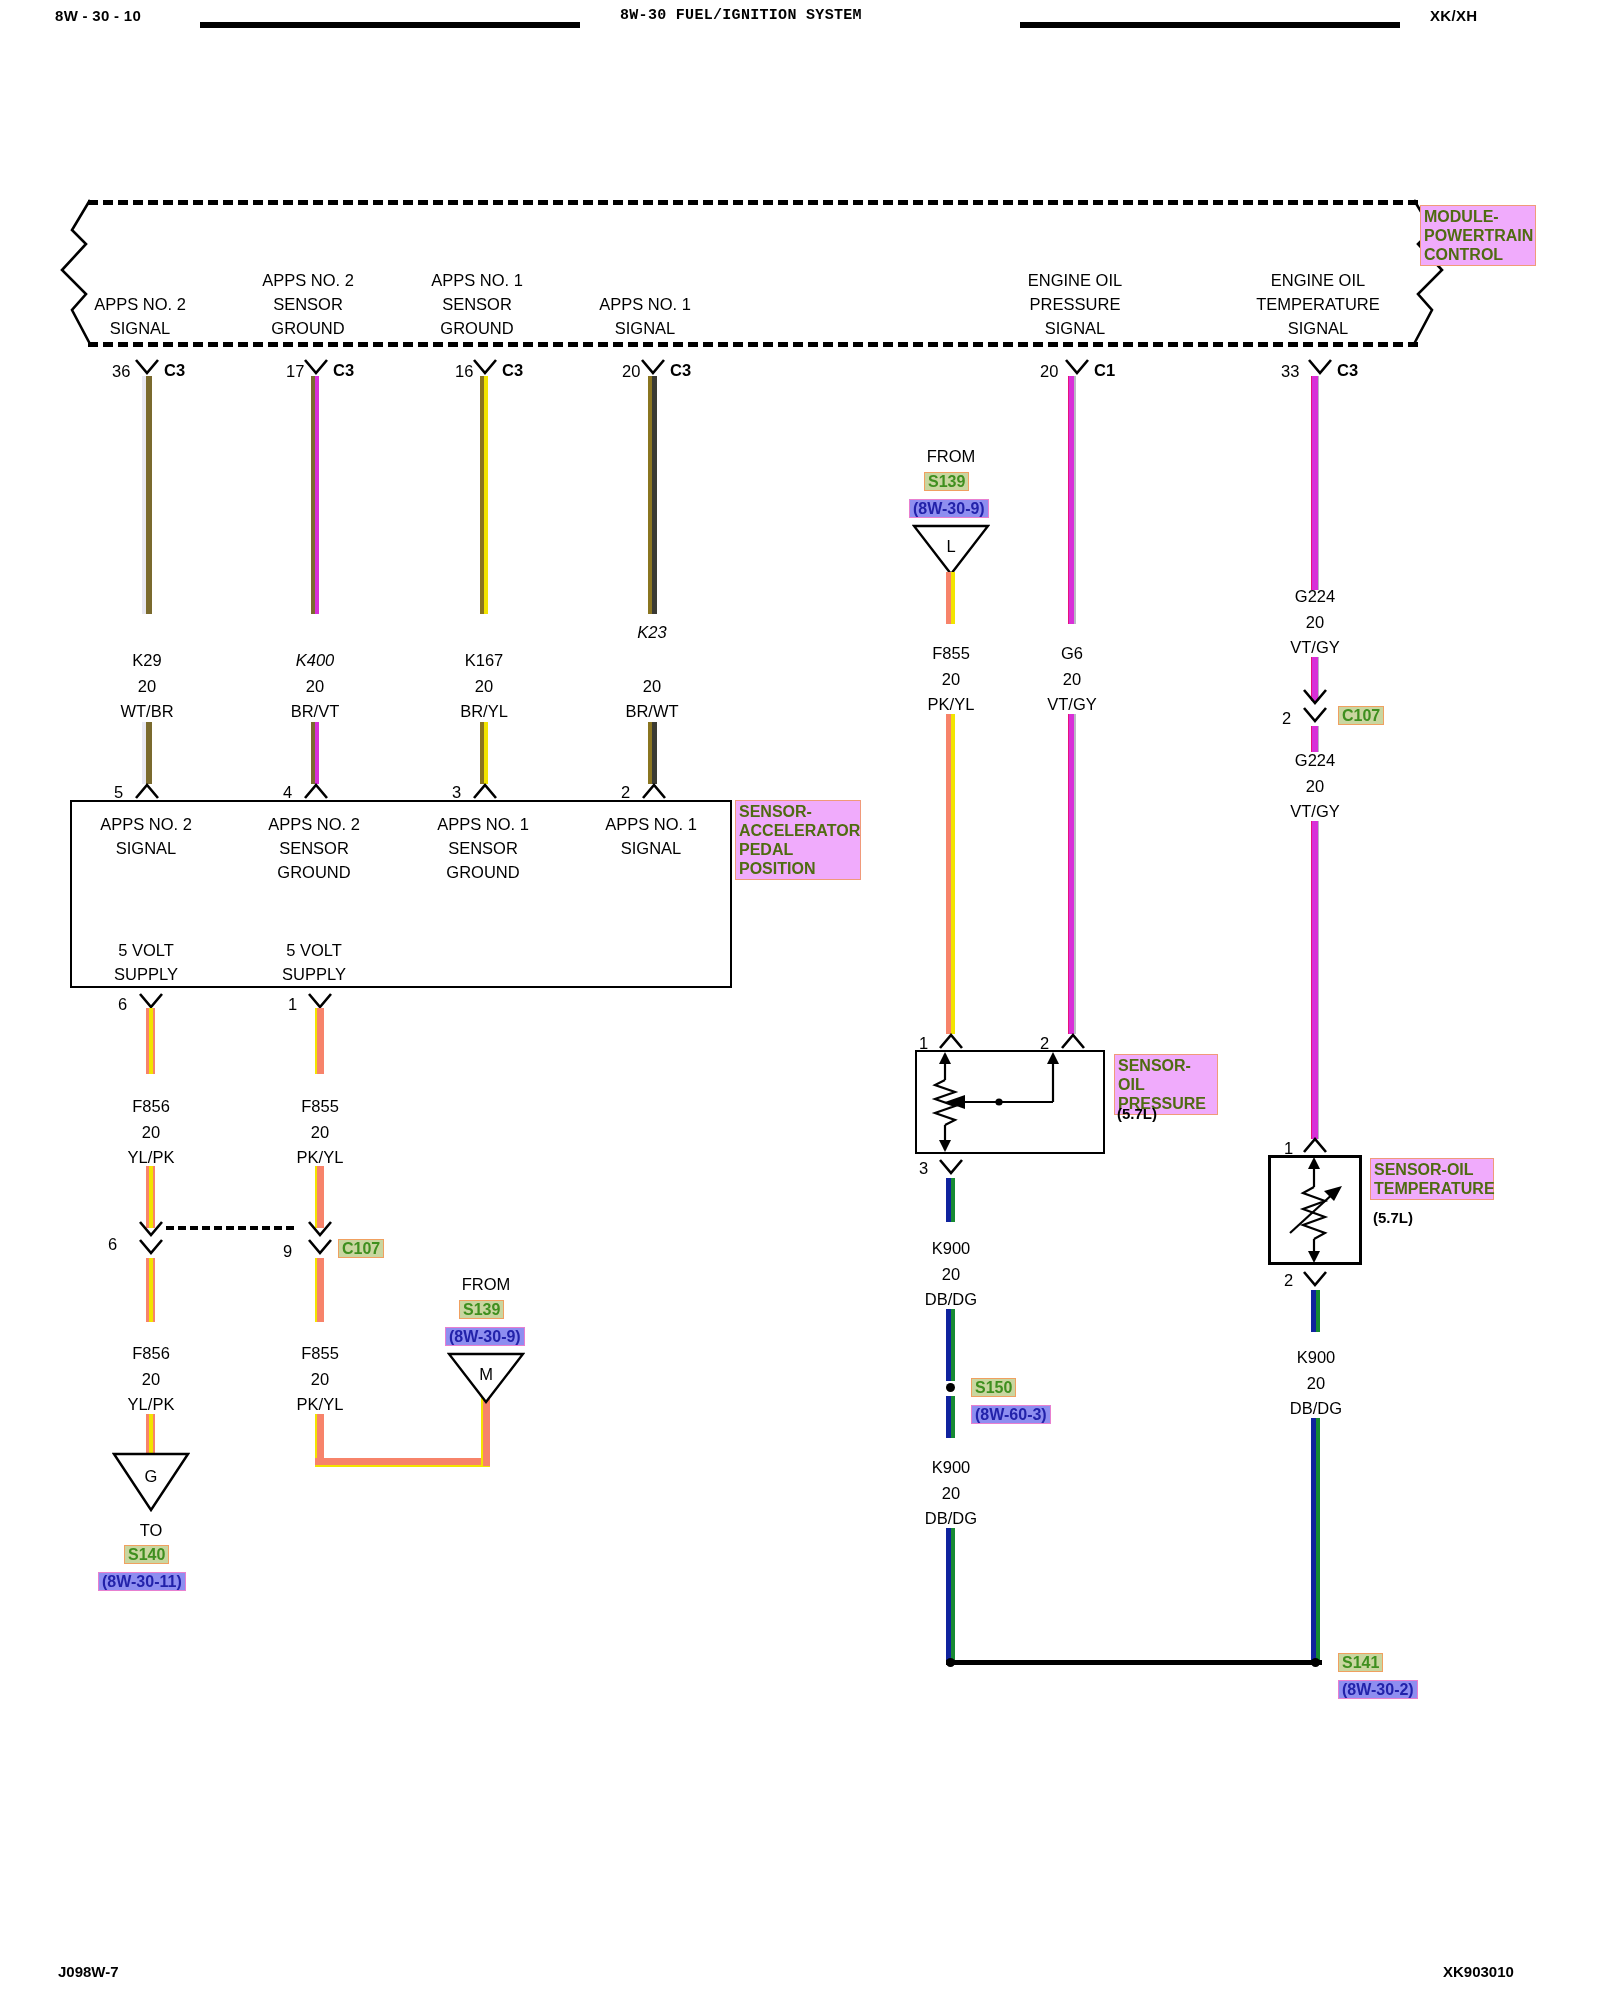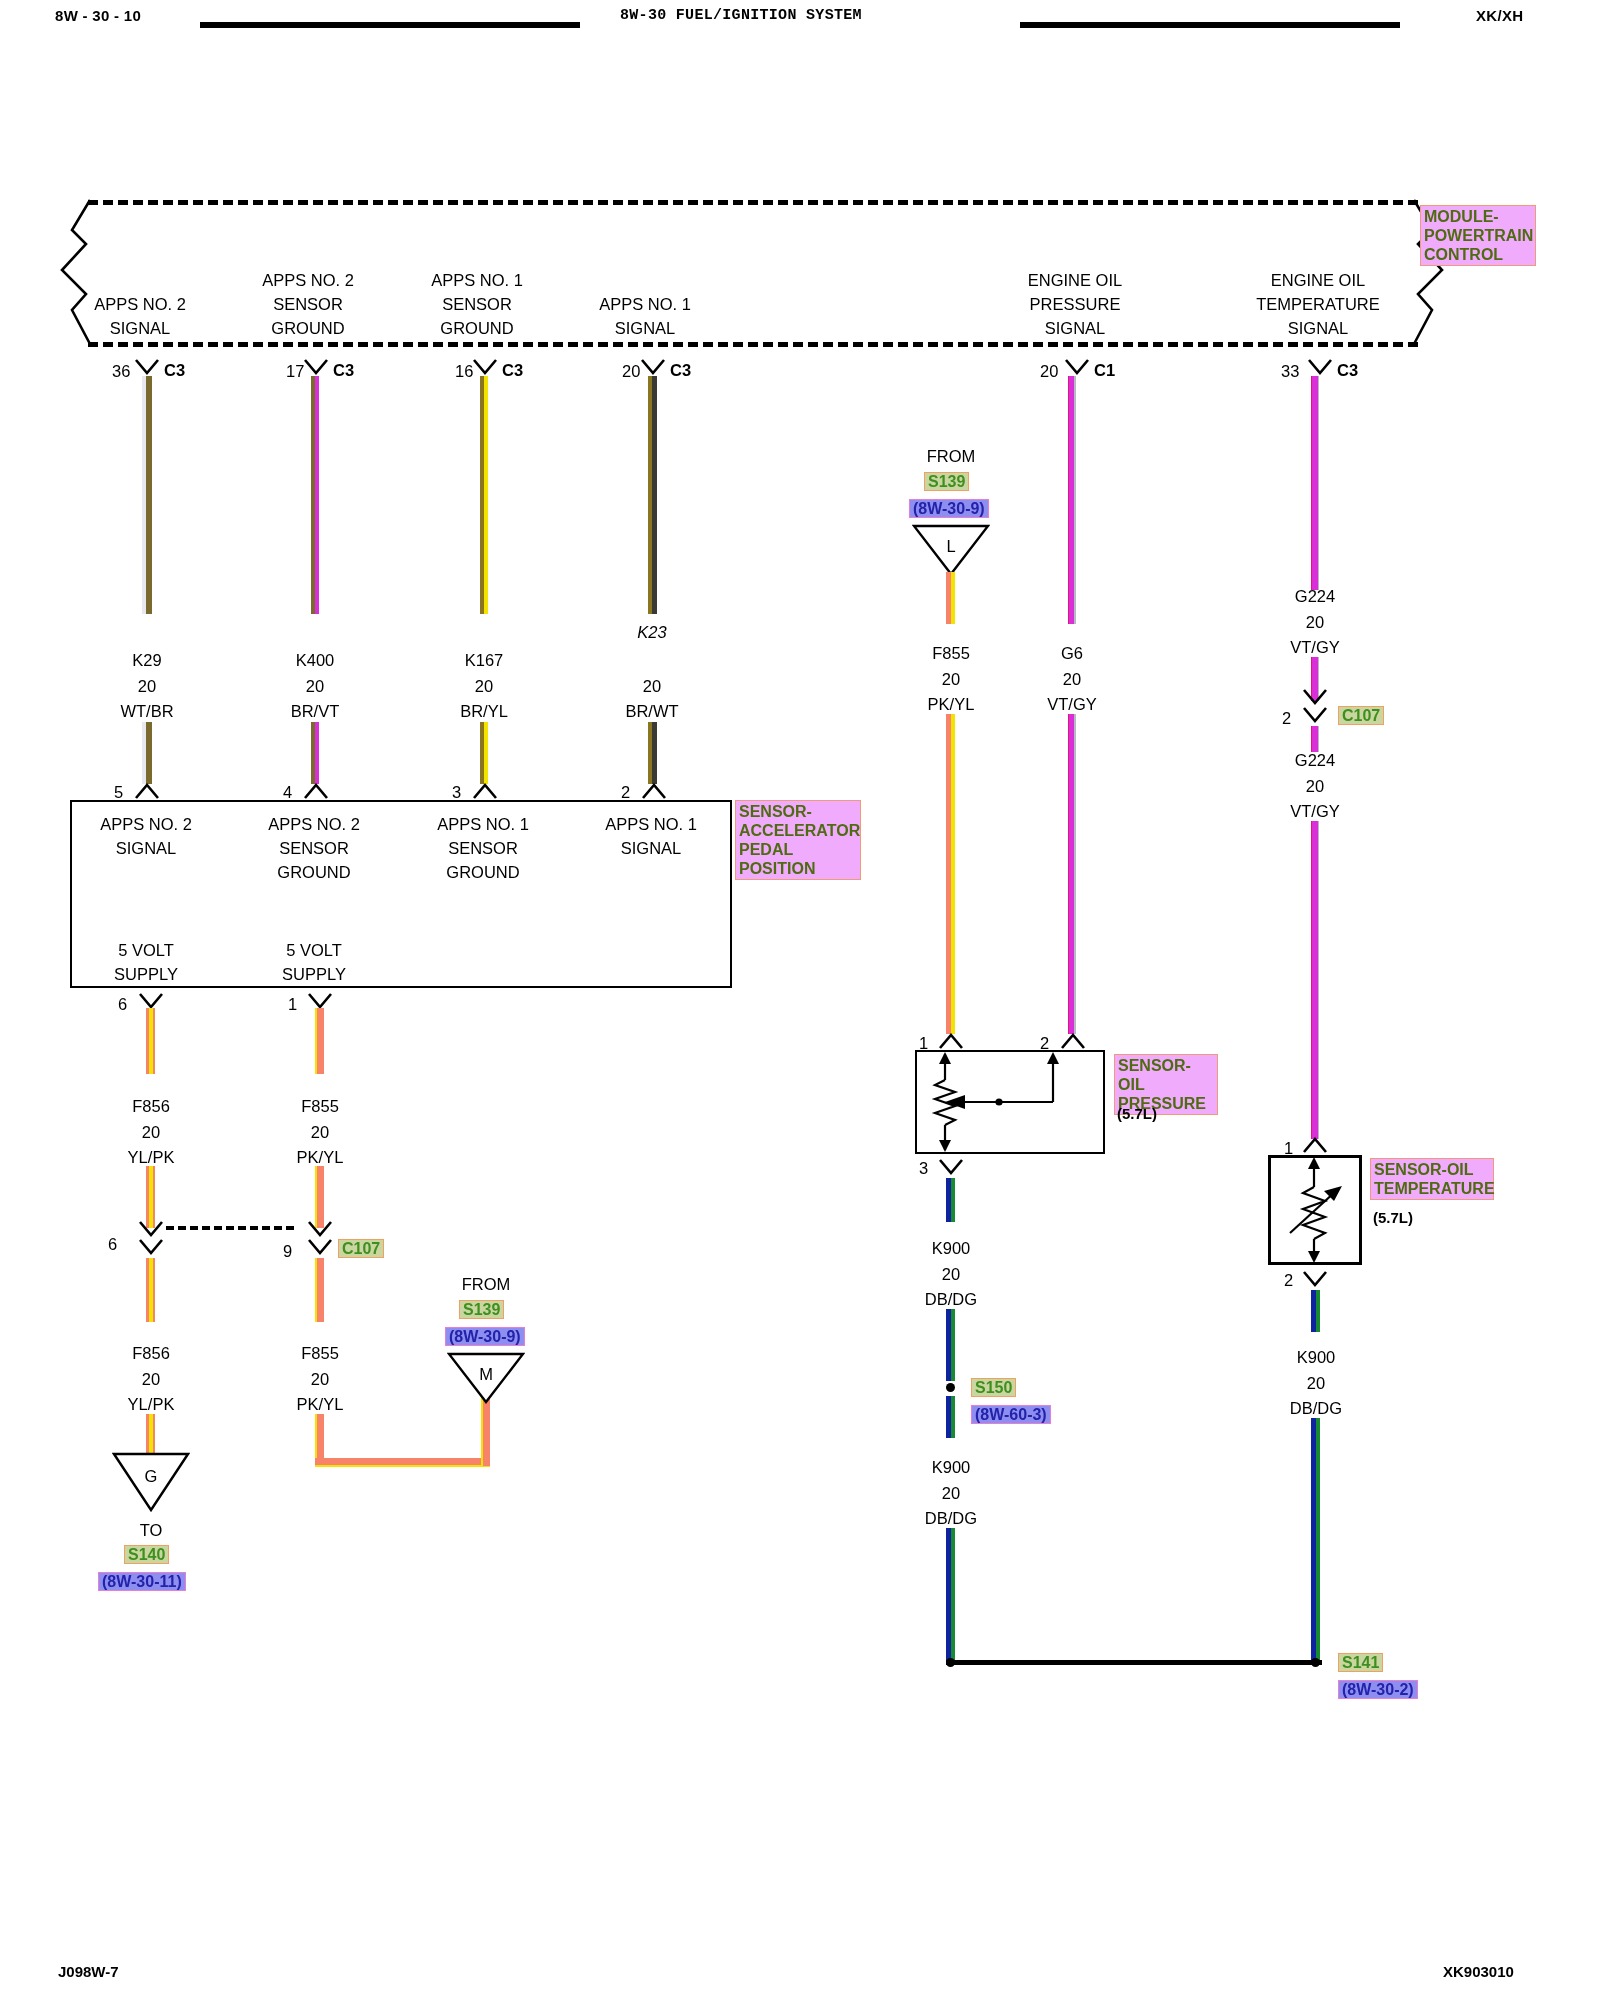--- a/index.html
+++ b/index.html
@@ -80,21 +80,21 @@
 </style>
 </head>
 <body>
 
 <div id="page">
 
   <div class="hdr-text" style="left:55px; top:7px;">8W - 30 - 10</div>
   <div class="hdr-rule" style="left:200px; top:22px; width:380px;"></div>
   <div class="hdr-text" style="left:620px; top:7px;font-family:Liberation Mono, monospace;">8W-30 FUEL/IGNITION SYSTEM</div>
   <div class="hdr-rule" style="left:1020px; top:22px; width:380px;"></div>
-  <div class="hdr-text" style="left:1430px; top:7px;margin-left:46px;">XK/XH</div>
+  <div class="hdr-text" style="left:1430px; top:7px;">XK/XH</div>
 
   <div class="dash-h" style="left:88px; top:200px; width:1330px;"></div>
 
   <div class="dash-h" style="left:88px; top:342px; width:1330px;"></div>
 
   <svg class="pcm-zig" style="left:52px; top:198px;" width="46" height="148" viewBox="0 0 46 148">
     <polyline points="38,2 20,32 34,46 10,72 34,96 20,112 38,146" fill="none" stroke="#000" stroke-width="2.6"></polyline>
   </svg>
 
   <svg class="pcm-zig" style="left:1406px; top:198px;" width="46" height="148" viewBox="0 0 46 148">
@@ -171,21 +171,21 @@
 
   <div class="wseg" style="left:142px; top:722px; width:10px; height:62px;
               background:linear-gradient(90deg,#e8e8f2 0 45%,#7a6a2e 45% 100%);"></div>
   <svg class="chev" style="left:134px; top:782px;" width="26" height="18">
       <polyline points="2,16 13,3 24,16" fill="none" stroke="#000" stroke-width="2.6"></polyline>
     </svg>
   <div class="t" style="left:114px; top:784px;">5</div>
 
   <div class="wseg" style="left:311px; top:376px; width:8px; height:238px;
               background:linear-gradient(90deg,#7a6a2e 0 50%,#d82fd8 50% 100%);"></div>
-  <div class="t c" style="left:315px; top:652px;">K400</div>
+  <div class="t c" style="left:315px; top:652px;font-style:italic;">K400</div>
   <div class="t c" style="left:315px; top:678px;">20</div>
   <div class="t c" style="left:315px; top:703px;">BR/VT</div>
   <div class="wseg" style="left:311px; top:722px; width:8px; height:62px;
               background:linear-gradient(90deg,#7a6a2e 0 50%,#d82fd8 50% 100%);"></div>
   <svg class="chev" style="left:303px; top:782px;" width="26" height="18">
       <polyline points="2,16 13,3 24,16" fill="none" stroke="#000" stroke-width="2.6"></polyline>
     </svg>
   <div class="t" style="left:283px; top:784px;">4</div>
 
   <div class="wseg" style="left:480px; top:376px; width:8px; height:238px;

